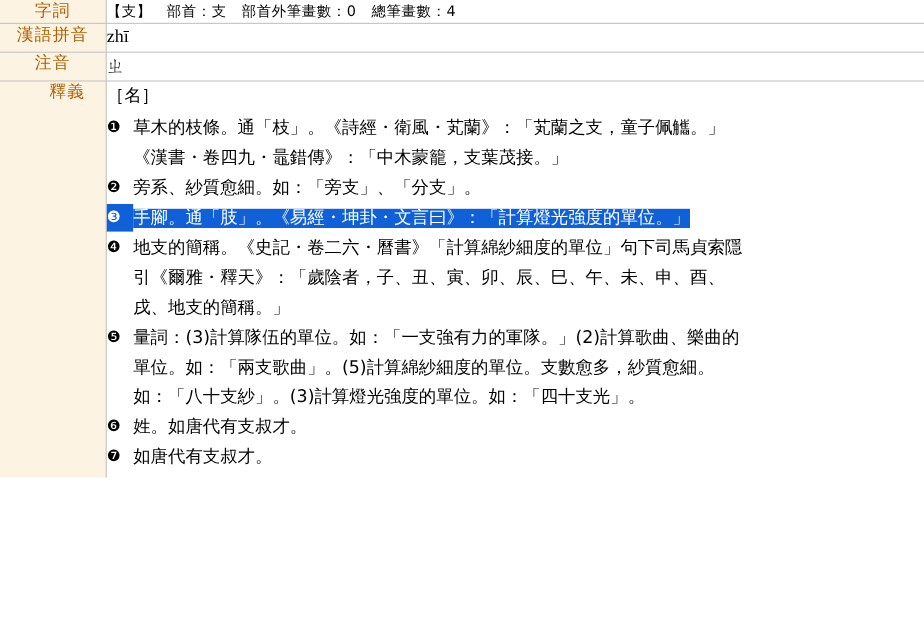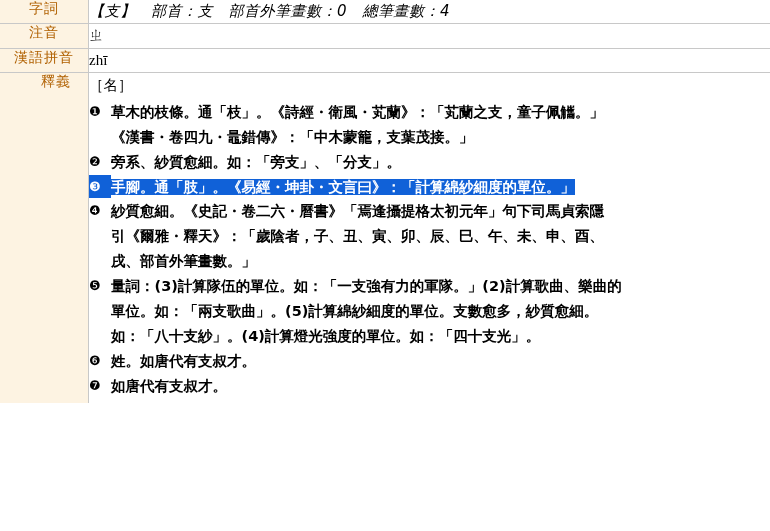--- a/index.html
+++ b/index.html
@@ -42,23 +42,22 @@
     border-bottom: 1px solid #c8c8c8;
     padding: 6px 8px 6px 10px;
     font-size: 14.5px;
     color: #000000;
     line-height: 1.55;
   }
   .content-cell.last {
     border-bottom: none;
   }
   .row-head-text {
-    font-size: 15px;
+    font-size: 12px;
     letter-spacing: 0.5px;
-    font-style: italic;
   }
   .bopomofo {
     font-size: 15px;
     padding-top: 8px;
     padding-bottom: 8px;
   }
   .pinyin {
     font-size: 15px;
     padding-top: 9px;
     padding-bottom: 9px;
@@ -81,21 +80,20 @@
     flex: 0 0 auto;
     width: 22px;
     text-align: left;
     font-size: 13px;
     line-height: 1.72;
     padding-top: 1px;
   }
   .sense-body {
     flex: 1 1 auto;
     text-indent: 0;
-    font-weight: bold;
   }
   .sense-body .cont {
     display: block;
   }
   .hl {
     background: #1061d8;
     color: #ffffff;
   }
   .sense.highlighted .sense-num {
     background: #1061d8;
@@ -110,26 +108,26 @@
 
 <table class="dict-table">
   <tbody>
       <tr>
     <td class="label-cell">字詞</td>
     <td class="content-cell">
       <div class="row-head-text">【支】　部首：支　部首外筆畫數：0　總筆畫數：4</div>
     </td>
   </tr>
   <tr>
+    <td class="label-cell">漢語拼音</td>
+    <td class="content-cell pinyin">zhī</td>
+  </tr>
+  <tr>
     <td class="label-cell">注音</td>
     <td class="content-cell bopomofo">ㄓ</td>
-  </tr>
-  <tr>
-    <td class="label-cell">漢語拼音</td>
-    <td class="content-cell pinyin">zhī</td>
   </tr>
   <tr>
     <td class="label-cell last">釋義</td>
     <td class="content-cell last">
       <div class="def-block">
         <div class="pos-tag">［名］</div>
         <div id="senses-container">
               <div class="sense">
                 <span class="sense-num">❶</span>
                 <span class="sense-body">
@@ -139,37 +137,37 @@
               </div>
               <div class="sense">
                 <span class="sense-num">❷</span>
                 <span class="sense-body">
                   <span class="cont">旁系、紗質愈細。如：「旁支」、「分支」。</span>
                 </span>
               </div>
               <div class="sense highlighted">
                 <span class="sense-num">❸</span>
                 <span class="sense-body">
-                  <span class="cont"><span class="hl">手腳。通「肢」。《易經・坤卦・文言曰》：「計算綿紗細度的單位。」</span></span>
+                  <span class="cont"><span class="hl">手腳。通「肢」。《易經・坤卦・文言曰》：「計算燈光強度的單位。」</span></span>
                 </span>
               </div>
               <div class="sense">
                 <span class="sense-num">❹</span>
                 <span class="sense-body">
-                  <span class="cont">紗質愈細。《史記・卷二六・曆書》「焉逢攝提格太初元年」句下司馬貞索隱</span>
+                  <span class="cont">地支的簡稱。《史記・卷二六・曆書》「計算綿紗細度的單位」句下司馬貞索隱</span>
                   <span class="cont">引《爾雅・釋天》：「歲陰者，子、丑、寅、卯、辰、巳、午、未、申、酉、</span>
-                  <span class="cont">戌、部首外筆畫數。」</span>
+                  <span class="cont">戌、地支的簡稱。」</span>
                 </span>
               </div>
               <div class="sense">
                 <span class="sense-num">❺</span>
                 <span class="sense-body">
                   <span class="cont">量詞：(3)計算隊伍的單位。如：「一支強有力的軍隊。」(2)計算歌曲、樂曲的</span>
                   <span class="cont">單位。如：「兩支歌曲」。(5)計算綿紗細度的單位。支數愈多，紗質愈細。</span>
-                  <span class="cont">如：「八十支紗」。(4)計算燈光強度的單位。如：「四十支光」。</span>
+                  <span class="cont">如：「八十支紗」。(3)計算燈光強度的單位。如：「四十支光」。</span>
                 </span>
               </div>
               <div class="sense">
                 <span class="sense-num">❻</span>
                 <span class="sense-body">
                   <span class="cont">姓。如唐代有支叔才。</span>
                 </span>
               </div>
               <div class="sense">
                 <span class="sense-num">❼</span>

